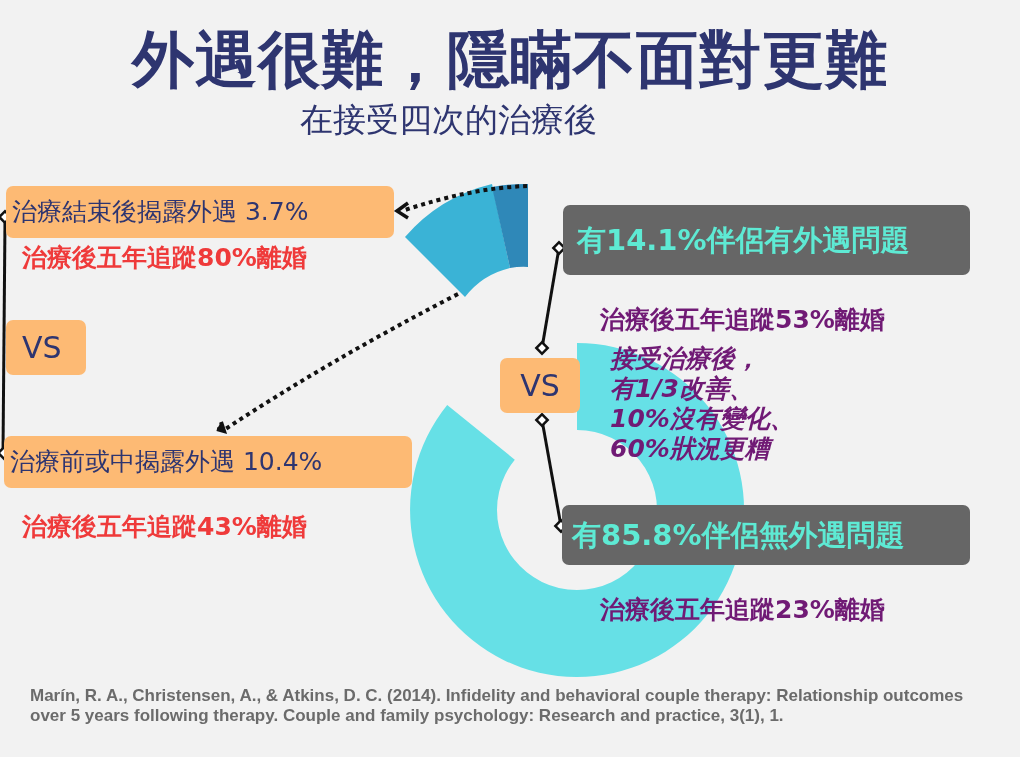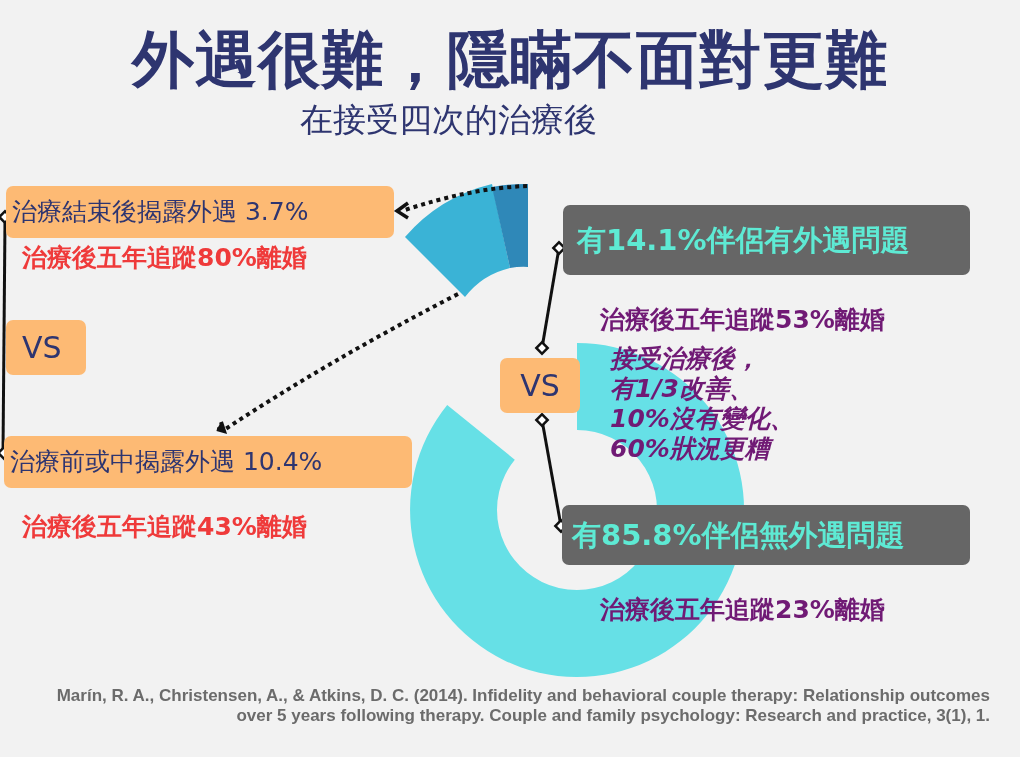--- a/index.html
+++ b/index.html
@@ -15,21 +15,21 @@
   .label2{left:4px;top:436px;width:408px;height:52px;font-size:25px;line-height:52px;padding-left:6px;box-sizing:border-box;white-space:nowrap;}
   .vs-left{left:6px;top:320px;width:80px;height:55px;font-size:30px;line-height:55px;padding-left:16px;box-sizing:border-box;}
   .vs-right{left:500px;top:358px;width:80px;height:55px;font-size:30px;line-height:55px;text-align:center;}
   .red-l1{left:22px;top:241px;font-size:25px;}
   .red-l2{left:22px;top:510px;font-size:25px;}
   .dark1{left:563px;top:205px;width:407px;height:70px;font-size:29px;line-height:70px;padding-left:14px;box-sizing:border-box;white-space:nowrap;}
   .dark2{left:562px;top:505px;width:408px;height:60px;font-size:29px;line-height:60px;padding-left:10px;box-sizing:border-box;white-space:nowrap;}
   .red-r1{left:600px;top:303px;font-size:25px;}
   .red-r-multi{left:610px;top:344px;font-size:25px;line-height:30px;white-space:pre;font-style:italic;}
   .red-r2{left:600px;top:585px;font-size:25px;margin-top:8px;}
-  .citation{left:30px;top:686px;width:960px;font-size:17px;line-height:20px;color:#6b6b6b;font-weight:bold;font-family:"Liberation Sans",sans-serif;text-align:right;}
+  .citation{left:30px;top:686px;width:960px;font-size:17px;line-height:20px;color:#6b6b6b;font-weight:bold;font-family:"Liberation Sans",sans-serif;}
   svg.chart{position:absolute;left:0;top:0;}
 </style>
 </head>
 <body>
 
 <svg class="chart" width="1020" height="757" viewBox="0 0 1020 757">
 
   <path d="M 577 343 A 167 167 0 1 1 447.2 405.0 L 514.8 459.7 A 80 80 0 1 0 577 430 Z" fill="#66e0e6"></path>
 
   <path d="M 492 184 A 167 167 0 0 0 405 237 L 465 297 A 80 80 0 0 1 510 268 Z" fill="#3ab3d6"></path>

